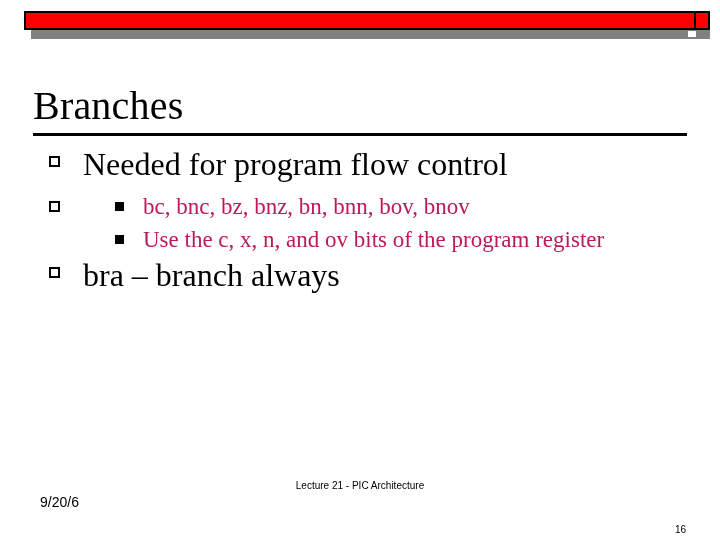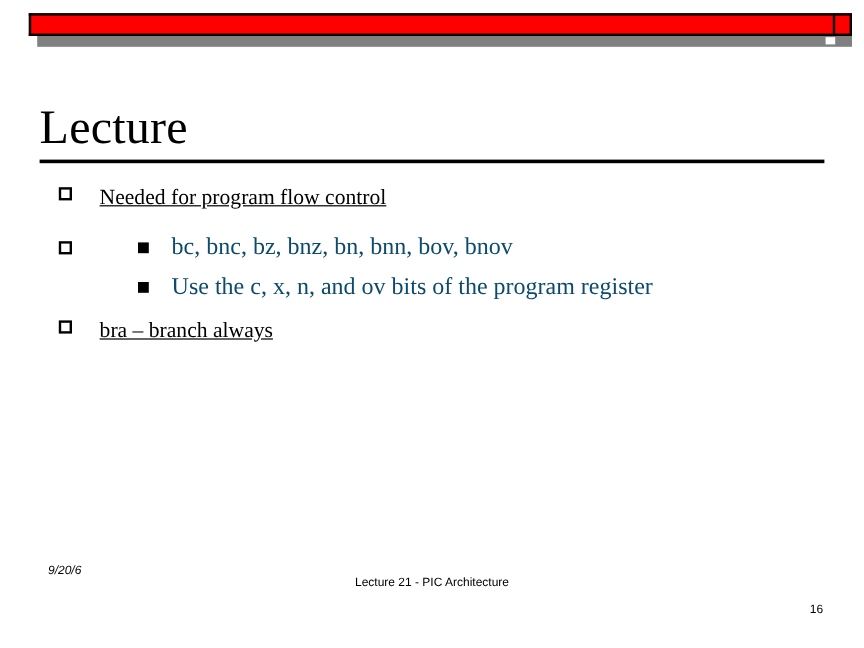--- a/index.html
+++ b/index.html
@@ -83,97 +83,95 @@
   
   .body {
     position: absolute;
     left: 33px;
     top: 148px;
     width: 660px;
   }
   .lvl1 {
     position: relative;
     padding-left: 50px;
-    font-size: 18px;
+    font-size: 32px;
     line-height: 33px;
     color: #000000;
     margin-bottom: 12px;
     font-family: "Liberation Serif", serif;
-    text-decoration: underline;
   }
   .lvl1 .bullet {
     position: absolute;
     left: 16px;
     top: 8px;
     width: 11px;
     height: 11px;
     border: 2px solid #000000;
     box-sizing: border-box;
   }
   .lvl2 {
     position: relative;
     padding-left: 110px;
-    font-size: 20px;
+    font-size: 23px;
     line-height: 27px;
-    color: #0c4a6e;
+    color: #be185d;
     margin-bottom: 6px;
     font-family: "Liberation Serif", serif;
   }
   .lvl2 .bullet2 {
     position: absolute;
     left: 82px;
     top: 9px;
     width: 9px;
     height: 9px;
     background: #000000;
   }
   .gap-before {
     margin-top: 2px;
   }
 
   
   .footer-date {
     position: absolute;
     left: 40px;
-    top: 470px;
-    font-size: 10px;
+    top: 494px;
+    font-size: 14px;
     color: #000000;
     font-family: "Liberation Sans", sans-serif;
-    font-style: italic;
   }
   .footer-center {
     position: absolute;
     left: 0;
     top: 480px;
     width: 720px;
     text-align: center;
     font-size: 10px;
     color: #000000;
     font-family: "Liberation Sans", sans-serif;
   }
   .footer-page {
     position: absolute;
     right: 34px;
-    top: 503px;
+    top: 524px;
     font-size: 10px;
     color: #000000;
     font-family: "Liberation Sans", sans-serif;
   }
 </style>
 </head>
 <body>
 
 <div class="slide">
 
   <div class="topbar-shadow"></div>
   <div class="topbar-red"></div>
   <div class="topbar-red-cap"></div>
   <div class="topbar-notch"></div>
 
-  <div class="title">Lecture</div>
+  <div class="title">Branches</div>
   <div class="title-rule"></div>
 
   <div class="body">
 
     <div class="lvl1">
       <span class="bullet"></span>
       <span>Needed for program flow control</span>
     </div>
 
     <div class="lvl1">

